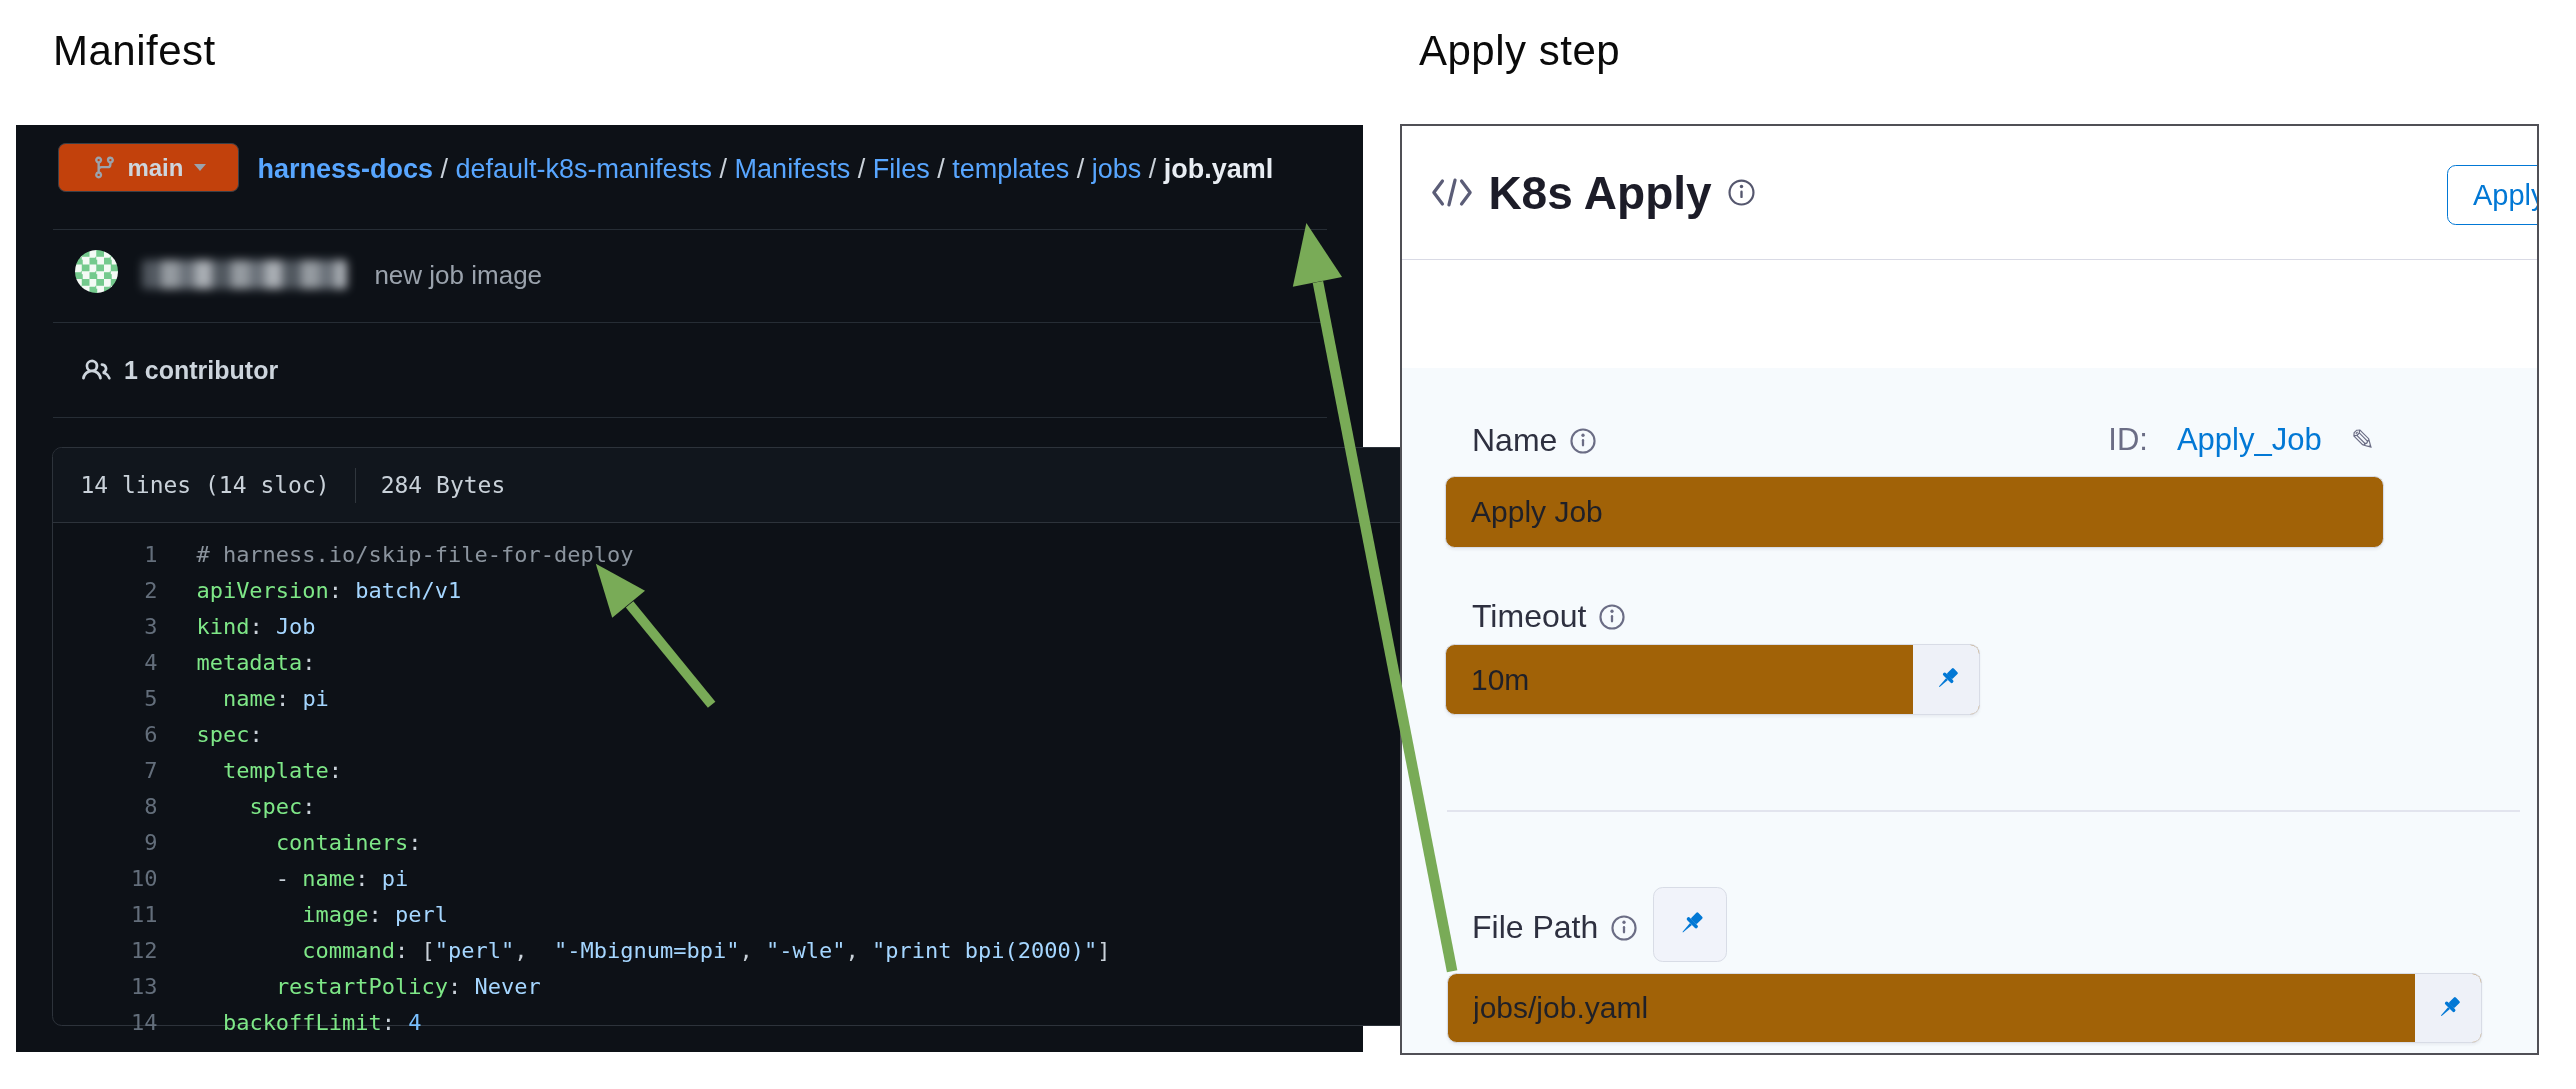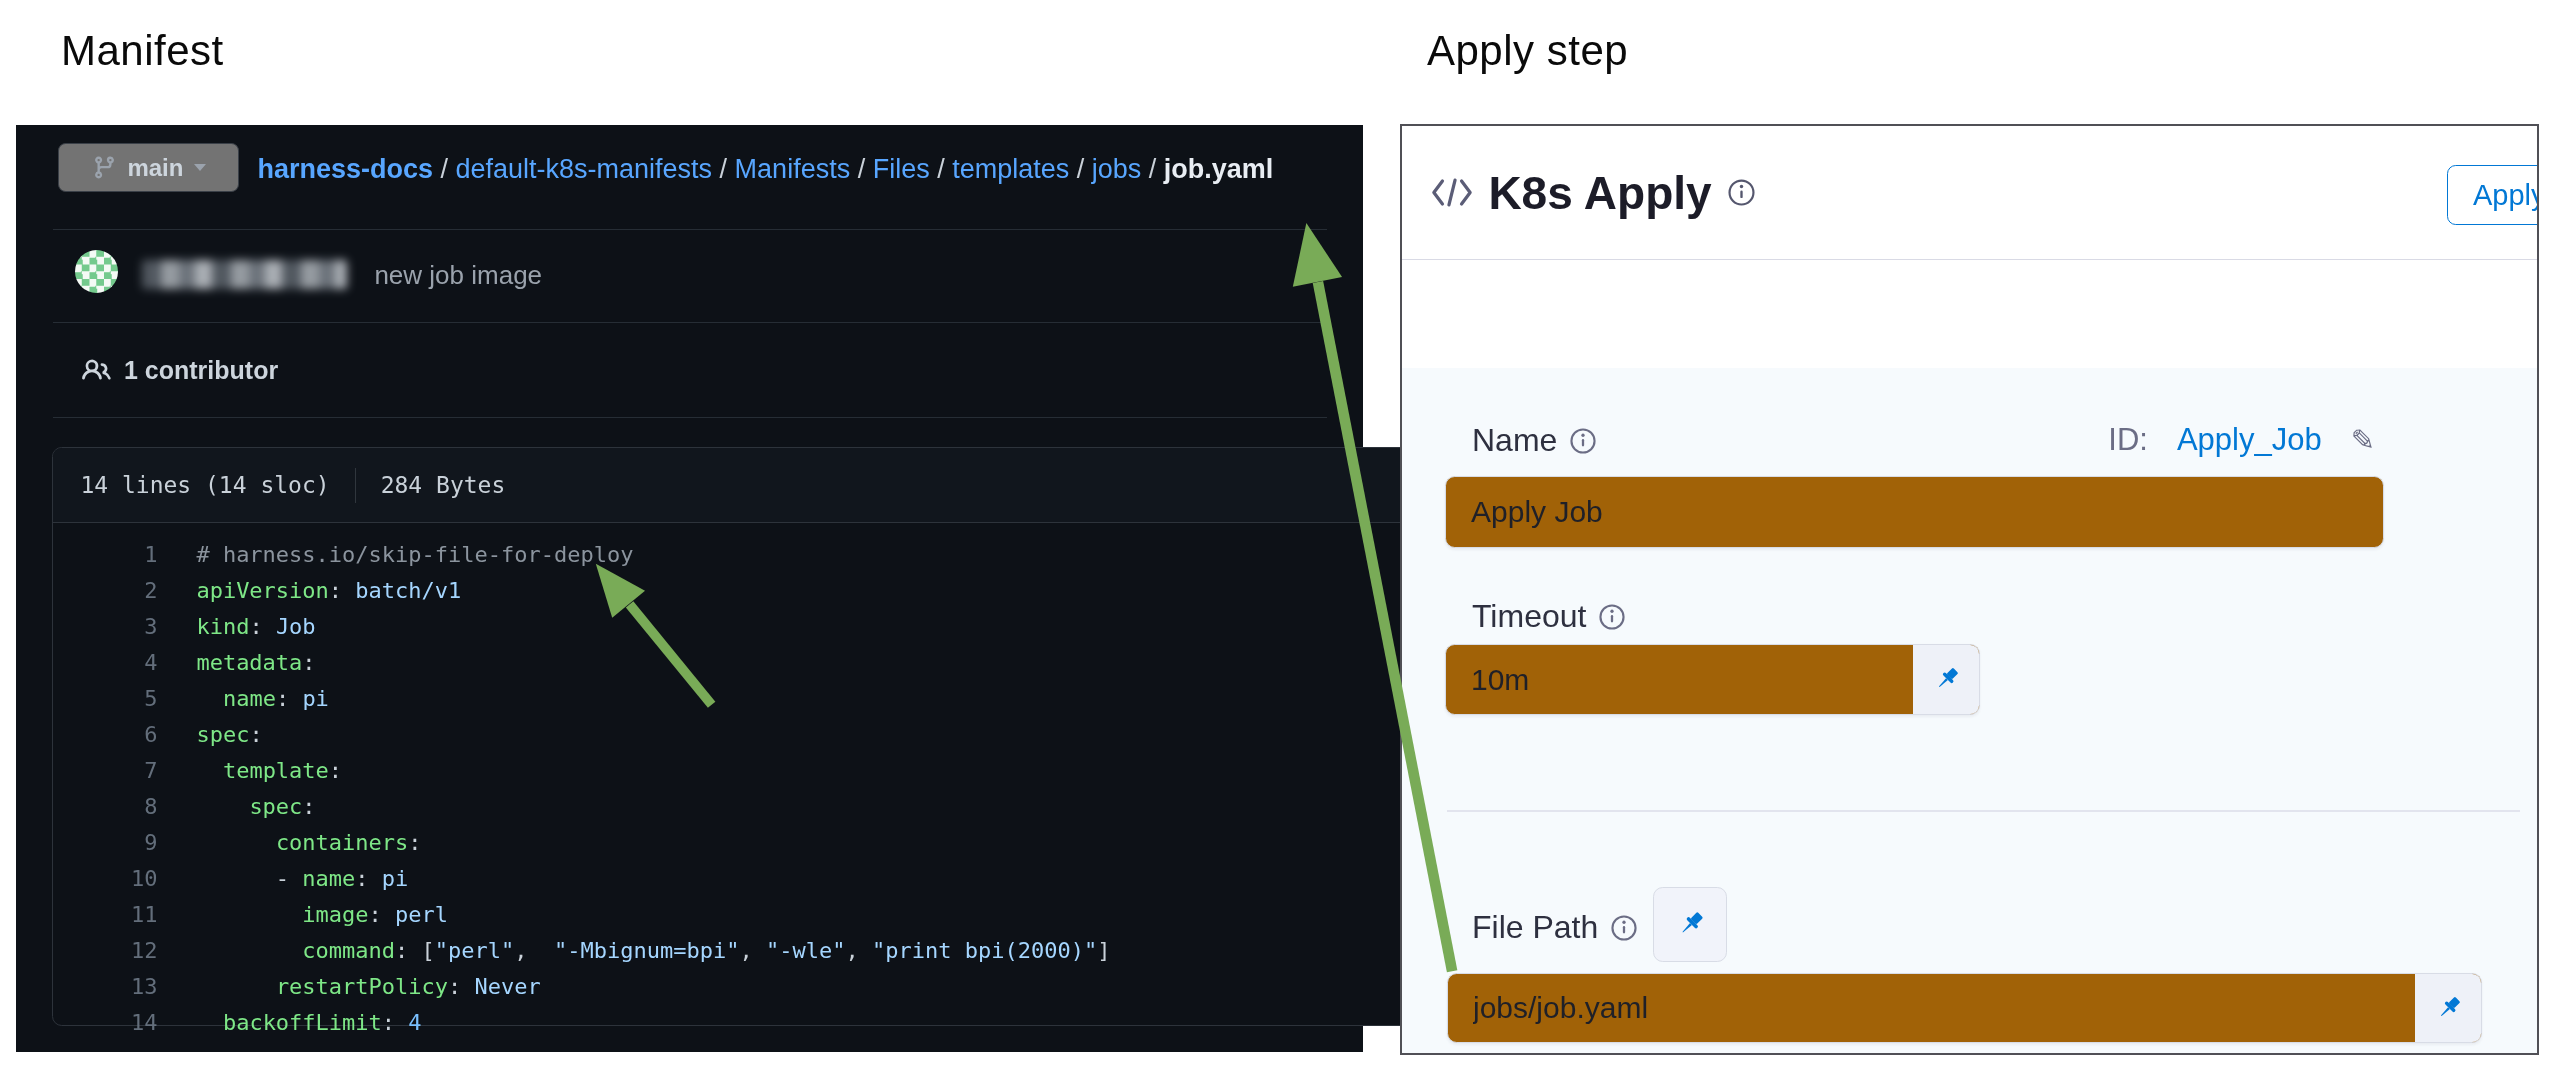--- a/index.html
+++ b/index.html
@@ -1,25 +1,25 @@
 <!DOCTYPE html>
 <html><head>
 <meta charset="utf-8">
 <style>
   html,body{margin:0;padding:0;background:#ffffff;}
   body{font-family:"Liberation Sans",sans-serif;}
   #stage{position:relative;width:2576px;height:1089px;background:#ffffff;overflow:hidden;}
 
-  .page-title{position:absolute;font-size:42px;color:#0a0a0a;letter-spacing:0.5px;margin-left:8px;}
+  .page-title{position:absolute;font-size:42px;color:#0a0a0a;letter-spacing:0.5px;}
   #title-left{left:53px;top:27px;}
   #title-right{left:1419px;top:27px;}
 
   
   #gh{position:absolute;left:16.4px;top:125px;width:1347px;height:927px;background:#0d1117;color:#c9d1d9;}
-  #branch-btn{position:absolute;left:42px;top:18.3px;width:181px;height:49px;background:#737373;border:1px solid #3a4048;border-radius:7.7px;display:flex;align-items:center;justify-content:center;gap:10.6px;box-sizing:border-box;cursor:pointer;}
+  #branch-btn{position:absolute;left:42px;top:18.3px;width:181px;height:49px;background:#c2410c;border:1px solid #3a4048;border-radius:7.7px;display:flex;align-items:center;justify-content:center;gap:10.6px;box-sizing:border-box;cursor:pointer;}
   #branch-btn .b-label{font-size:24px;font-weight:bold;color:#cdd5dd;}
   .caret{width:0;height:0;border-left:6.8px solid transparent;border-right:6.8px solid transparent;border-top:7.7px solid #9ba3ad;}
   #breadcrumb{position:absolute;left:241px;top:29px;font-size:27px;white-space:nowrap;}
   .bc-item{color:#58a6ff;cursor:pointer;}
   .bc-item.repo{font-weight:bold;}
   .bc-item.current{color:#e8edf3;font-weight:bold;cursor:default;}
   .bc-sep{color:#c9d1d9;}
 
   #commit-box{position:absolute;left:37px;top:104px;width:1274px;height:187px;border-top:1px solid #262d35;border-bottom:1px solid #262d35;}
   #commit-row{position:absolute;left:0;top:0;right:0;height:92px;border-bottom:1px solid #262d35;}

